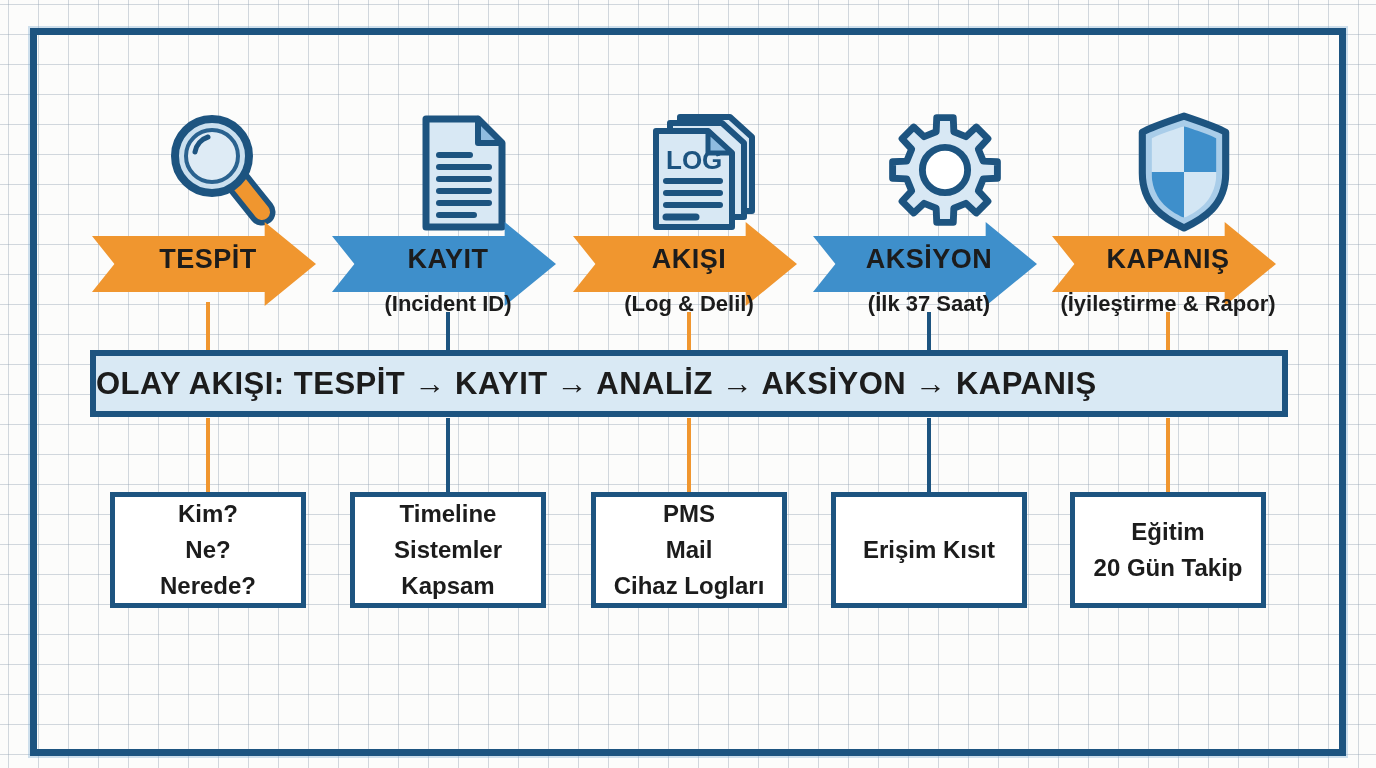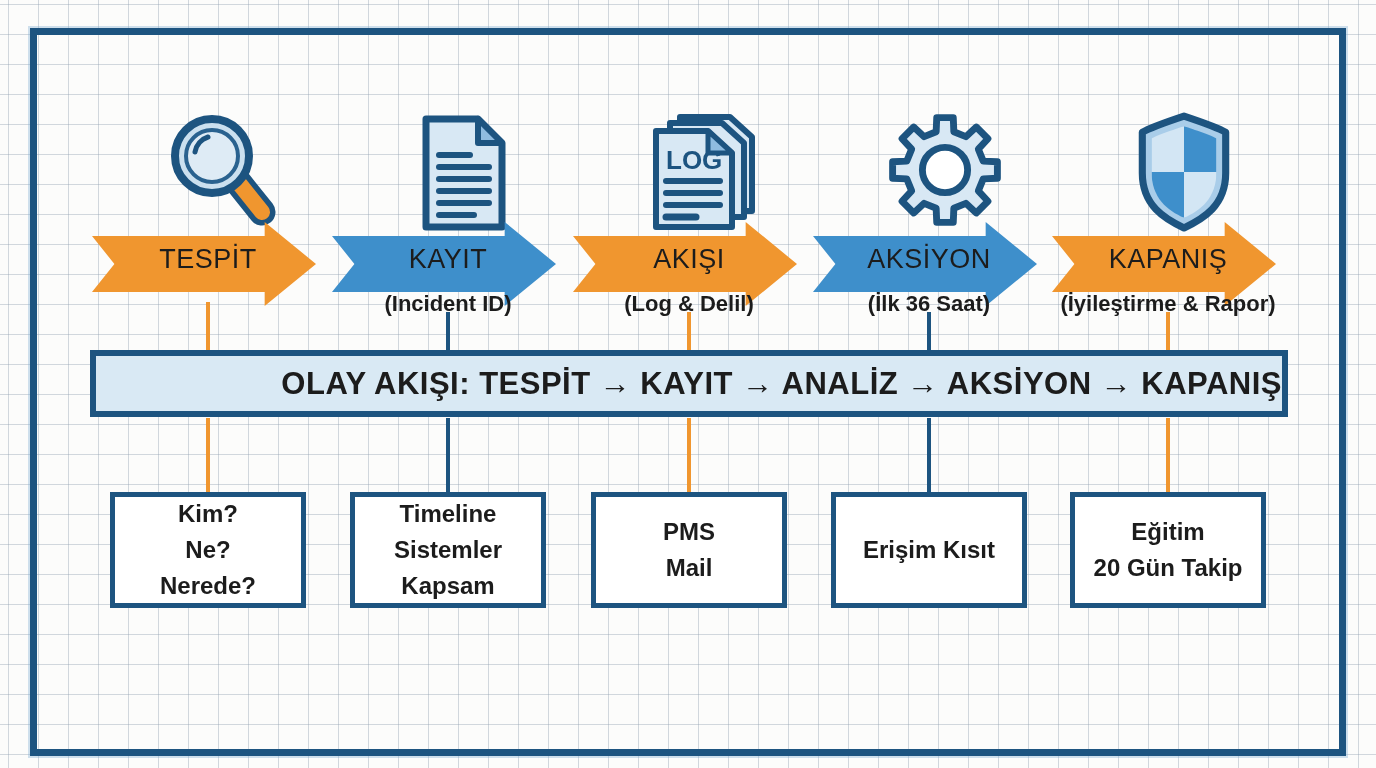--- a/index.html
+++ b/index.html
@@ -23,21 +23,21 @@
     border:7px solid var(--navy);box-sizing:border-box;
     box-shadow:0 0 0 2px rgba(120,170,210,.35);
   }
   .stage{position:absolute;top:0;width:0;height:768px;}
   .icon-wrap{position:absolute;left:16px;transform:translateX(-50%);top:112px;}
   .arrow{position:absolute;left:0;top:222px;transform:translateX(-50%);margin-left:-4px;}
   .arrow-orange polygon{fill:var(--orange);}
   .arrow-blue polygon{fill:var(--blue);}
   .stage-label{
     position:absolute;left:0;top:244px;transform:translateX(-50%);
-    font-size:27px;font-weight:normal;color:var(--text);
+    font-size:27px;font-weight:bold;color:var(--text);
     letter-spacing:.5px;white-space:nowrap;z-index:4;
   }
   .stage-sublabel{
     position:absolute;left:0;top:279px;transform:translateX(-50%);
     font-size:22px;font-weight:bold;color:var(--text);
     white-space:nowrap;z-index:5;margin-top:12px;
   }
   .conn{position:absolute;left:-2px;width:4px;z-index:1;}
   .conn-orange{background:var(--orange);}
   .conn-blue{background:var(--conn-blue);}
@@ -51,21 +51,21 @@
     display:flex;flex-direction:column;justify-content:center;align-items:center;
     z-index:3;
   }
   .detail-line{
     font-size:24px;font-weight:bold;color:var(--text);
     line-height:36px;white-space:nowrap;
   }
   .flow-banner{
     position:absolute;left:90px;top:350px;width:1198px;height:67px;
     box-sizing:border-box;background:var(--banner-fill);
-    border:6px solid var(--navy);display:flex;align-items:center;justify-content:flex-end;
+    border:6px solid var(--navy);display:flex;align-items:center;justify-content:flex-start;
     z-index:2;
   }
   .flow-banner-text{
     font-size:31px;font-weight:bold;color:var(--text);letter-spacing:.5px;white-space:nowrap;
   }
 </style>
 </head>
 <body>
 
 <div class="canvas">
@@ -140,35 +140,36 @@
     <svg class="arrow arrow-orange" width="236" height="84" viewBox="0 0 240 90">
       <polygon points="0,15 185,15 185,0 240,45 185,90 185,75 0,75 24,45"></polygon>
     </svg>
     <div class="stage-label">AKIŞI</div>
     <div class="stage-sublabel">(Log &amp; Delil)</div>
     <div class="conn conn-upper conn-orange"></div>
     <div class="conn conn-lower conn-orange"></div>
     <div class="detail-box">
       <div class="detail-line">PMS</div>
       <div class="detail-line">Mail</div>
+      <div class="detail-line">Cihaz Logları</div>
     </div>
   </div>
 
   <div class="stage" style="left:929px">
     <div class="icon-wrap">
       <svg width="116" height="116" viewBox="-2 -2 118 118">
         <path d="M95.9,48 L110.3,48.6 L110.3,65.4 L95.9,66 L90.9,78.2 L100.7,88.8 L88.8,100.7 L78.2,90.9 L66,95.9 L65.4,110.3 L48.6,110.3 L48,95.9 L35.8,90.9 L25.2,100.7 L13.3,88.8 L23.1,78.2 L18.1,66 L3.7,65.4 L3.7,48.6 L18.1,48 L23.1,35.8 L13.3,25.2 L25.2,13.3 L35.8,23.1 L48,18.1 L48.6,3.7 L65.4,3.7 L66,18.1 L78.2,23.1 L88.8,13.3 L100.7,25.2 L90.9,35.8 Z" fill="#D8E8F4" stroke="#1D5480" stroke-width="7" stroke-linejoin="round"></path>
         <circle cx="57" cy="57" r="23" fill="#FFFFFF" stroke="#1D5480" stroke-width="7"></circle>
       </svg>
     </div>
     <svg class="arrow arrow-blue" width="236" height="84" viewBox="0 0 240 90">
       <polygon points="0,15 185,15 185,0 240,45 185,90 185,75 0,75 24,45"></polygon>
     </svg>
     <div class="stage-label">AKSİYON</div>
-    <div class="stage-sublabel">(İlk 36 Saat)</div>
+    <div class="stage-sublabel">(İlk 37 Saat)</div>
     <div class="conn conn-upper conn-blue"></div>
     <div class="conn conn-lower conn-blue"></div>
     <div class="detail-box">
       <div class="detail-line">Erişim Kısıt</div>
     </div>
   </div>
 
   <div class="stage" style="left:1168px">
     <div class="icon-wrap">
       <svg width="100" height="120" viewBox="0 0 98 118">

